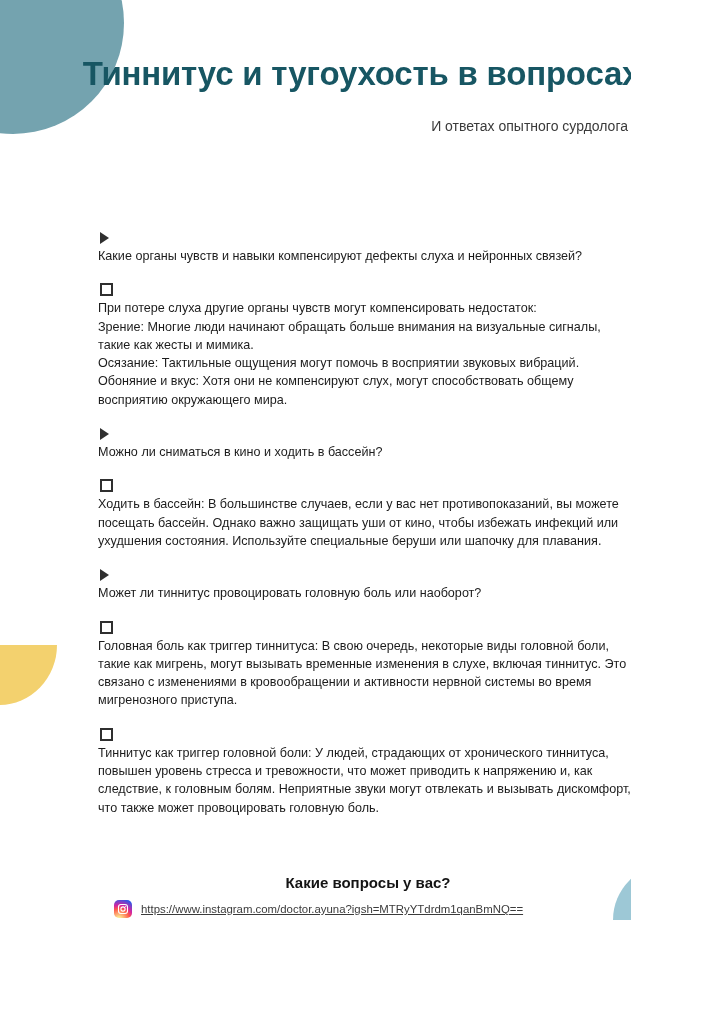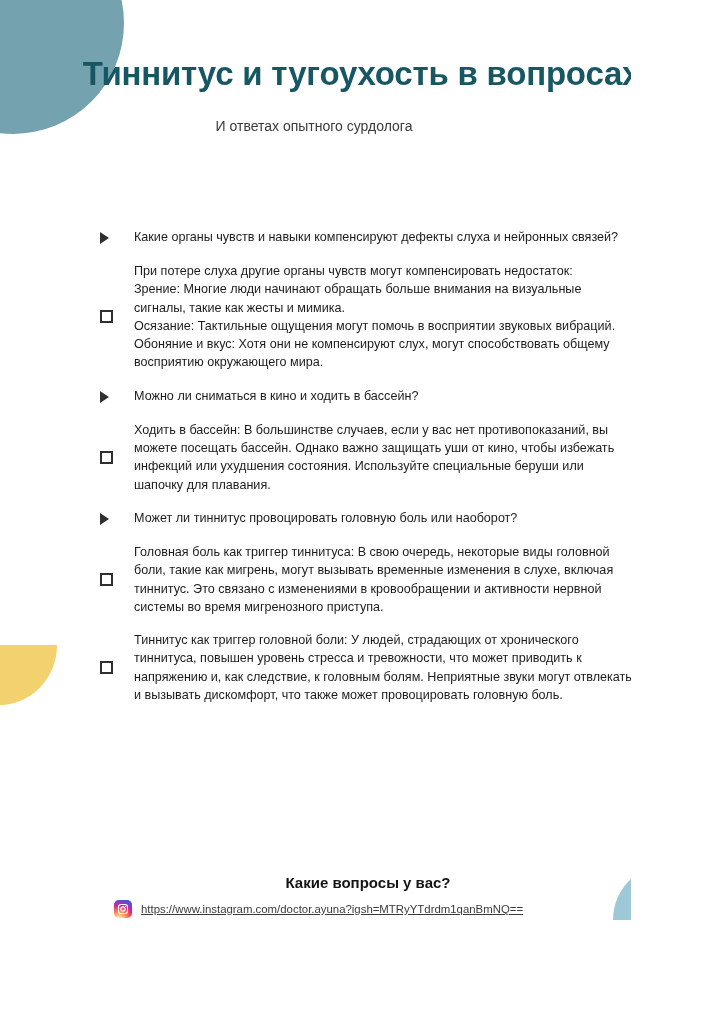--- a/index.html
+++ b/index.html
@@ -71,37 +71,38 @@
     text-align: center;
     color: #175663;
     font-size: 33px;
     line-height: 1.32;
     font-weight: bold;
     letter-spacing: -0.2px;
   }
   .doc-subtitle {
     margin: 22px 0 0 0;
     padding-right: 95px;
-    text-align: center;
+    text-align: right;
     color: #3a3a3a;
     font-size: 14px;
     font-weight: normal;
   }
 
   
   .content {
     position: absolute;
     left: 98px;
     top: 228px;
     width: 538px;
   }
   .block {
     display: flex;
-    align-items: center;
+    align-items: flex-start;
     margin-bottom: 15px;
+    flex-direction: column;
   }
   .block.tight {
     margin-bottom: 0;
   }
   .bullet {
     flex: 0 0 auto;
     width: 36px;
     color: #1a1a1a;
     font-size: 13px;
     line-height: 18px;

